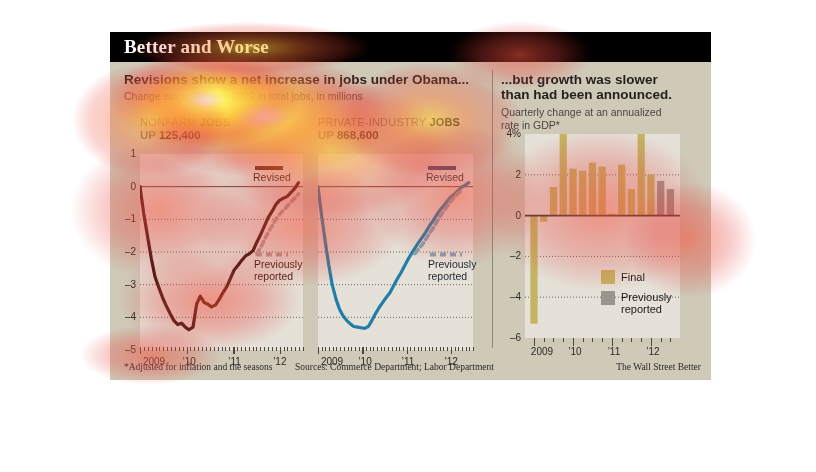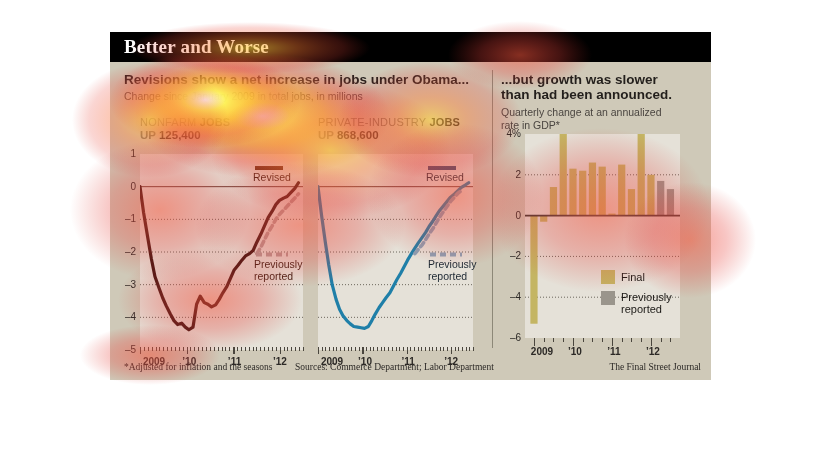--- a/index.html
+++ b/index.html
@@ -61,21 +61,21 @@
   .plot{position:absolute;background:rgba(255,255,255,.45);}
   #plot-a{left:30px;top:92px;width:163px;height:196px;}
   #plot-b{left:208px;top:92px;width:155px;height:196px;}
   #plot-c{left:32px;top:72px;width:155px;height:204px;}
 
   .ylab{
     position:absolute;font-size:10px;color:#2c2926;text-align:right;
     width:22px;
   }
   .xlab{
-    position:absolute;font-size:10px;font-weight:bold;color:#2c2926;
+    position:absolute;font-size:10px;font-weight:normal;color:#2c2926;
     text-align:center;width:40px;
   }
 
   .legend-swatch{position:absolute;}
   .legend-txt{position:absolute;font-size:10.5px;font-weight:normal;line-height:12px;}
 
   .tickrow{position:absolute;}
   .tick{position:absolute;width:1px;background:#4a463e;}
   .tick.major{width:1.4px;}
 
@@ -344,21 +344,21 @@
     <div class="legend-swatch" style="left:108px;top:229px;width:14px;height:14px;background:#9a958c;"></div>
     <div class="legend-txt" style="left:128px;top:229px;color:#1c1a17;font-size:11px;">
       <div>Previously</div>
       <div>reported</div>
     </div>
   </div>
 
   <div id="footer">
     <div id="foot-note" class="foot">*Adjusted for inflation and the seasons</div>
     <div id="foot-src" class="foot">Sources: Commerce Department; Labor Department</div>
-    <div id="foot-brand" class="foot">The Final Street Journal</div>
+    <div id="foot-brand" class="foot">The Wall Street Better</div>
   </div>
 </div>
 
 <svg id="heat">
   <defs>
     <radialGradient id="g1" cx="50%" cy="50%" r="50%">
       <stop offset="0%" stop-color="#ffffff" stop-opacity="0.95"></stop>
       <stop offset="22%" stop-color="#fff55a" stop-opacity="0.88"></stop>
       <stop offset="48%" stop-color="#ffb02e" stop-opacity="0.62"></stop>
       <stop offset="75%" stop-color="#f2513c" stop-opacity="0.34"></stop>

